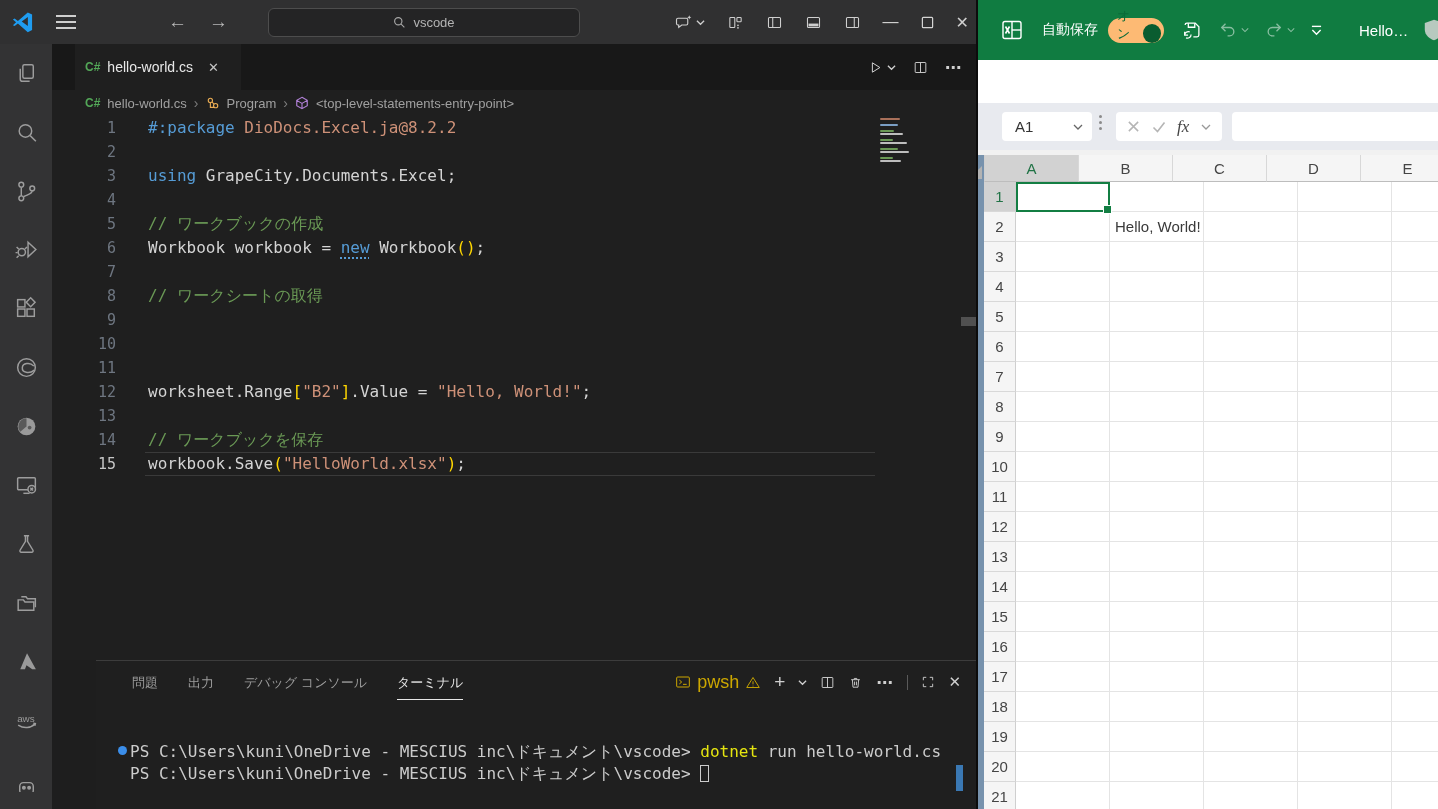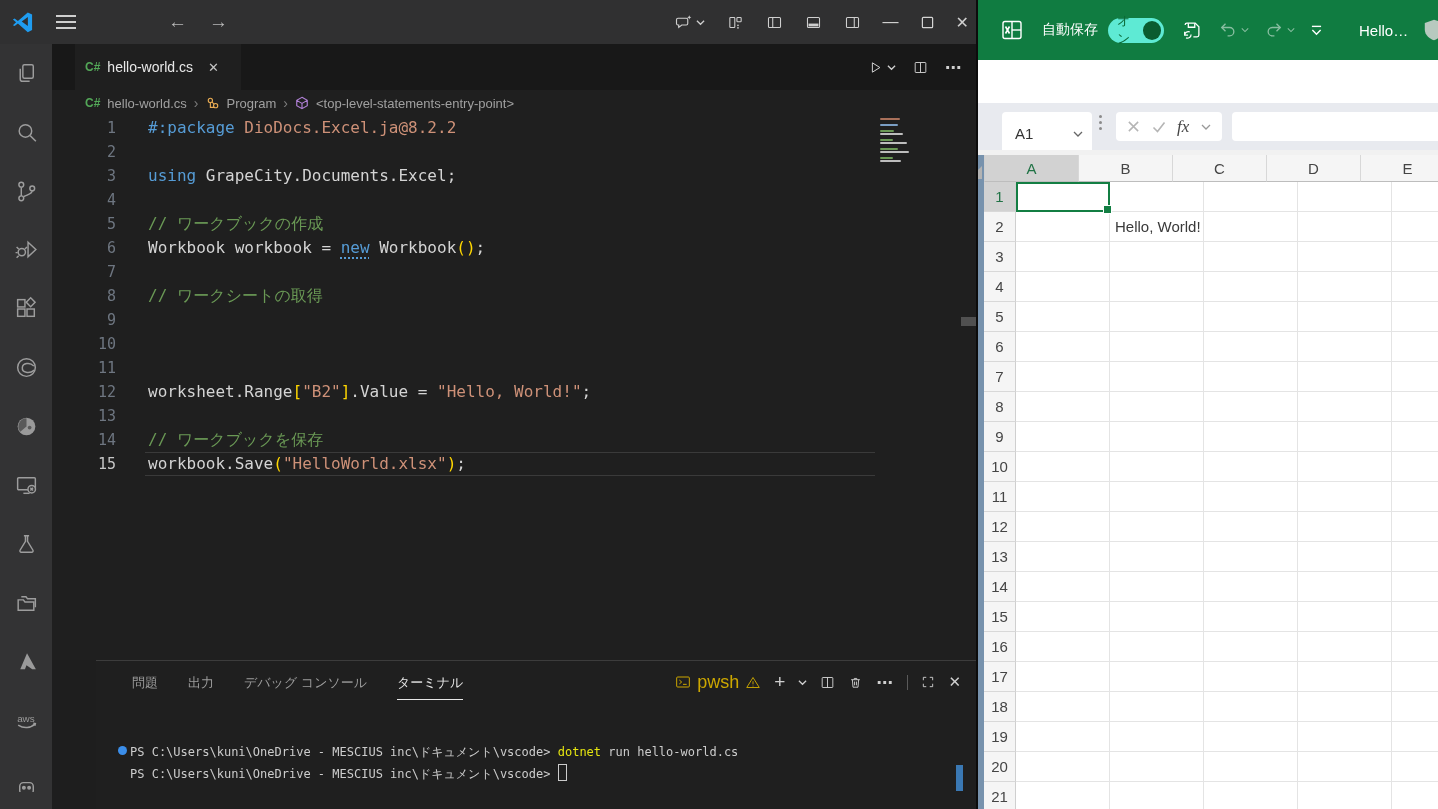--- a/index.html
+++ b/index.html
@@ -44,42 +44,42 @@
   .mm-bar{height:2px;border-radius:1px;}
   .editor-sb{position:absolute;right:1px;top:201px;width:15px;height:9px;background:#505050;}
   
   .panel{position:absolute;left:52px;top:660px;right:0;bottom:0;background:#1f1f1f;border-top:1px solid #3c3c3c;margin-left:44px;}
   .panel-tabs{position:absolute;left:36px;top:13px;display:flex;gap:30px;font-size:13px;color:#9d9d9d;}
   .panel-tab{cursor:pointer;padding-bottom:7px;}
   .panel-tab.active{color:#e7e7e7;border-bottom:1px solid #e7e7e7;text-align:right;}
   .panel-toolbar{position:absolute;right:16px;top:10px;display:flex;align-items:center;gap:13px;color:#cfcfcf;}
   .pwsh{display:flex;align-items:center;gap:6px;color:#cca700;font-size:18px;cursor:pointer;}
   .ptb-sep{width:1px;height:15px;background:#5a5a5a;}
-  .term{position:absolute;left:34px;top:80px;font-family:"DejaVu Sans Mono",monospace;font-size:12px;line-height:22px;color:#cccccc;white-space:pre;}
+  .term{position:absolute;left:34px;top:80px;font-family:"DejaVu Sans Mono",monospace;font-size:16px;line-height:22px;color:#cccccc;white-space:pre;}
   .term-dot{position:absolute;left:22px;top:85px;width:9px;height:9px;border-radius:50%;background:#3b8eea;}
   .s-txt{color:#cccccc}.s-cmd{color:#e5e510}
   .s-cursor{display:inline-block;width:9px;height:17px;border:1.5px solid #cccccc;vertical-align:-3px;box-sizing:border-box;}
   .term-sb{position:absolute;right:14px;top:104px;width:7px;height:26px;background:#3a78b3;}
   .seam{position:absolute;left:976px;top:0;width:2px;height:100%;background:#0c0c0c;}
   
   .excel{position:absolute;left:978px;top:0;width:460px;height:809px;background:#ffffff;overflow:hidden;}
   .xl-title{position:absolute;left:0;top:0;width:100%;height:60px;background:#107C41;display:flex;align-items:center;color:#fff;}
   .xl-logo{margin-left:22px;}
   .xl-autosave{margin-left:18px;font-size:14px;}
-  .xl-toggle{margin-left:10px;width:56px;height:25px;background:#5eead4;border-radius:13px;display:flex;align-items:center;justify-content:space-between;padding:0 3px 0 9px;box-sizing:border-box;cursor:pointer;}
+  .xl-toggle{margin-left:10px;width:56px;height:25px;background:#fdba74;border-radius:13px;display:flex;align-items:flex-end;justify-content:space-between;padding:0 3px 0 9px;box-sizing:border-box;cursor:pointer;}
   .xl-toggle .on{color:#0b6a38;font-size:13px;}
   .xl-knob{width:19px;height:19px;border-radius:50%;background:#0a5c30;}
   .xl-qicons{display:flex;align-items:center;gap:15px;margin-left:17px;}
   .dim{opacity:.5;}
   .xl-doc-title{margin-left:36px;font-size:15px;white-space:nowrap;}
   .xl-shield{position:absolute;right:-9px;top:17px;}
   .xl-ribbon{position:absolute;left:0;top:60px;width:100%;height:43px;background:#f3f2f1;border-bottom:1px solid #dcdcdc;display:flex;align-items:center;padding-left:15px;box-sizing:border-box;font-size:15px;color:#323130;}
   .xl-rtab{padding:0 11px;cursor:pointer;white-space:nowrap;}
   .xl-formula{position:absolute;left:0;top:103px;width:100%;height:47px;background:#e8eaef;}
-  .xl-namebox{position:absolute;left:24px;top:9px;width:90px;height:43px;background:#fff;border-radius:4px;display:flex;align-items:center;font-size:15px;color:#333;cursor:pointer;}
+  .xl-namebox{position:absolute;left:24px;top:9px;width:90px;height:29px;background:#fff;border-radius:4px;display:flex;align-items:center;font-size:15px;color:#333;cursor:pointer;}
   .xl-namebox .nb-val{margin-left:13px;flex:1;}
   .xl-dots{position:absolute;left:121px;top:12px;display:flex;flex-direction:column;gap:3px;}
   .xl-dots div{width:3px;height:3px;border-radius:50%;background:#8b8b8b;}
   .xl-fxgroup{position:absolute;left:138px;top:9px;width:106px;height:29px;background:#fff;border-radius:4px;display:flex;align-items:center;justify-content:space-evenly;}
   .xl-input{position:absolute;left:254px;top:9px;width:220px;height:29px;background:#fff;border-radius:4px;}
   .xl-gap{position:absolute;left:0;top:150px;width:100%;height:5px;background:#f1f1f1;}
   .xl-edge{position:absolute;left:0;top:155px;width:6px;bottom:0;background:#7792ad;}
   .xl-headrow{position:absolute;left:6px;top:155px;right:0;height:27px;display:flex;}
   .xl-corner{width:32px;height:27px;background:#f5f5f5;border-right:1px solid #cfcfcf;border-bottom:1px solid #bdbdbd;position:relative;box-sizing:border-box;cursor:pointer;}
   .xl-corner .tri{position:absolute;right:2px;bottom:2px;width:0;height:0;border-left:13px solid transparent;border-bottom:13px solid #b3b3b3;}
@@ -110,20 +110,29 @@
     </div>
     <div class="tb-burger">
         <div></div>
         <div></div>
         <div></div>
       </div>
     <div class="tb-nav">
       <span>←</span>
       <span>→</span>
     </div>
+    <div class="searchbox">
+      <span>
+        <svg width="13" height="13" viewBox="0 0 16 16" fill="none" stroke="#a8a8a8" stroke-width="1.4">
+            <circle cx="6.5" cy="6.5" r="4.5"></circle>
+            <path d="M10 10 L14 14"></path>
+          </svg>
+      </span>
+      <span>vscode</span>
+    </div>
     <div class="tb-right">
       <span class="tb-ico">
         <svg width="18" height="18" viewBox="0 0 24 24" fill="none" stroke="#cfcfcf" stroke-width="1.5">
             <path d="M4 7 h11 a2 2 0 0 1 2 2 v5 a2 2 0 0 1 -2 2 h-6 l-4 3.2 V16 h-1 a2 2 0 0 1 -2 -2 V9 a2 2 0 0 1 2 -2 z"></path>
             <path d="M19 3 l.8 2 2 .8 -2 .8 -.8 2 -.8 -2 -2 -.8 2 -.8 z" fill="#cfcfcf" stroke="none"></path>
           </svg>
         <svg width="9" height="7" viewBox="0 0 10 7" fill="none" stroke="#cfcfcf" stroke-width="1.4">
             <path d="M1 1.5 L5 5.5 L9 1.5"></path>
           </svg>
       </span>

